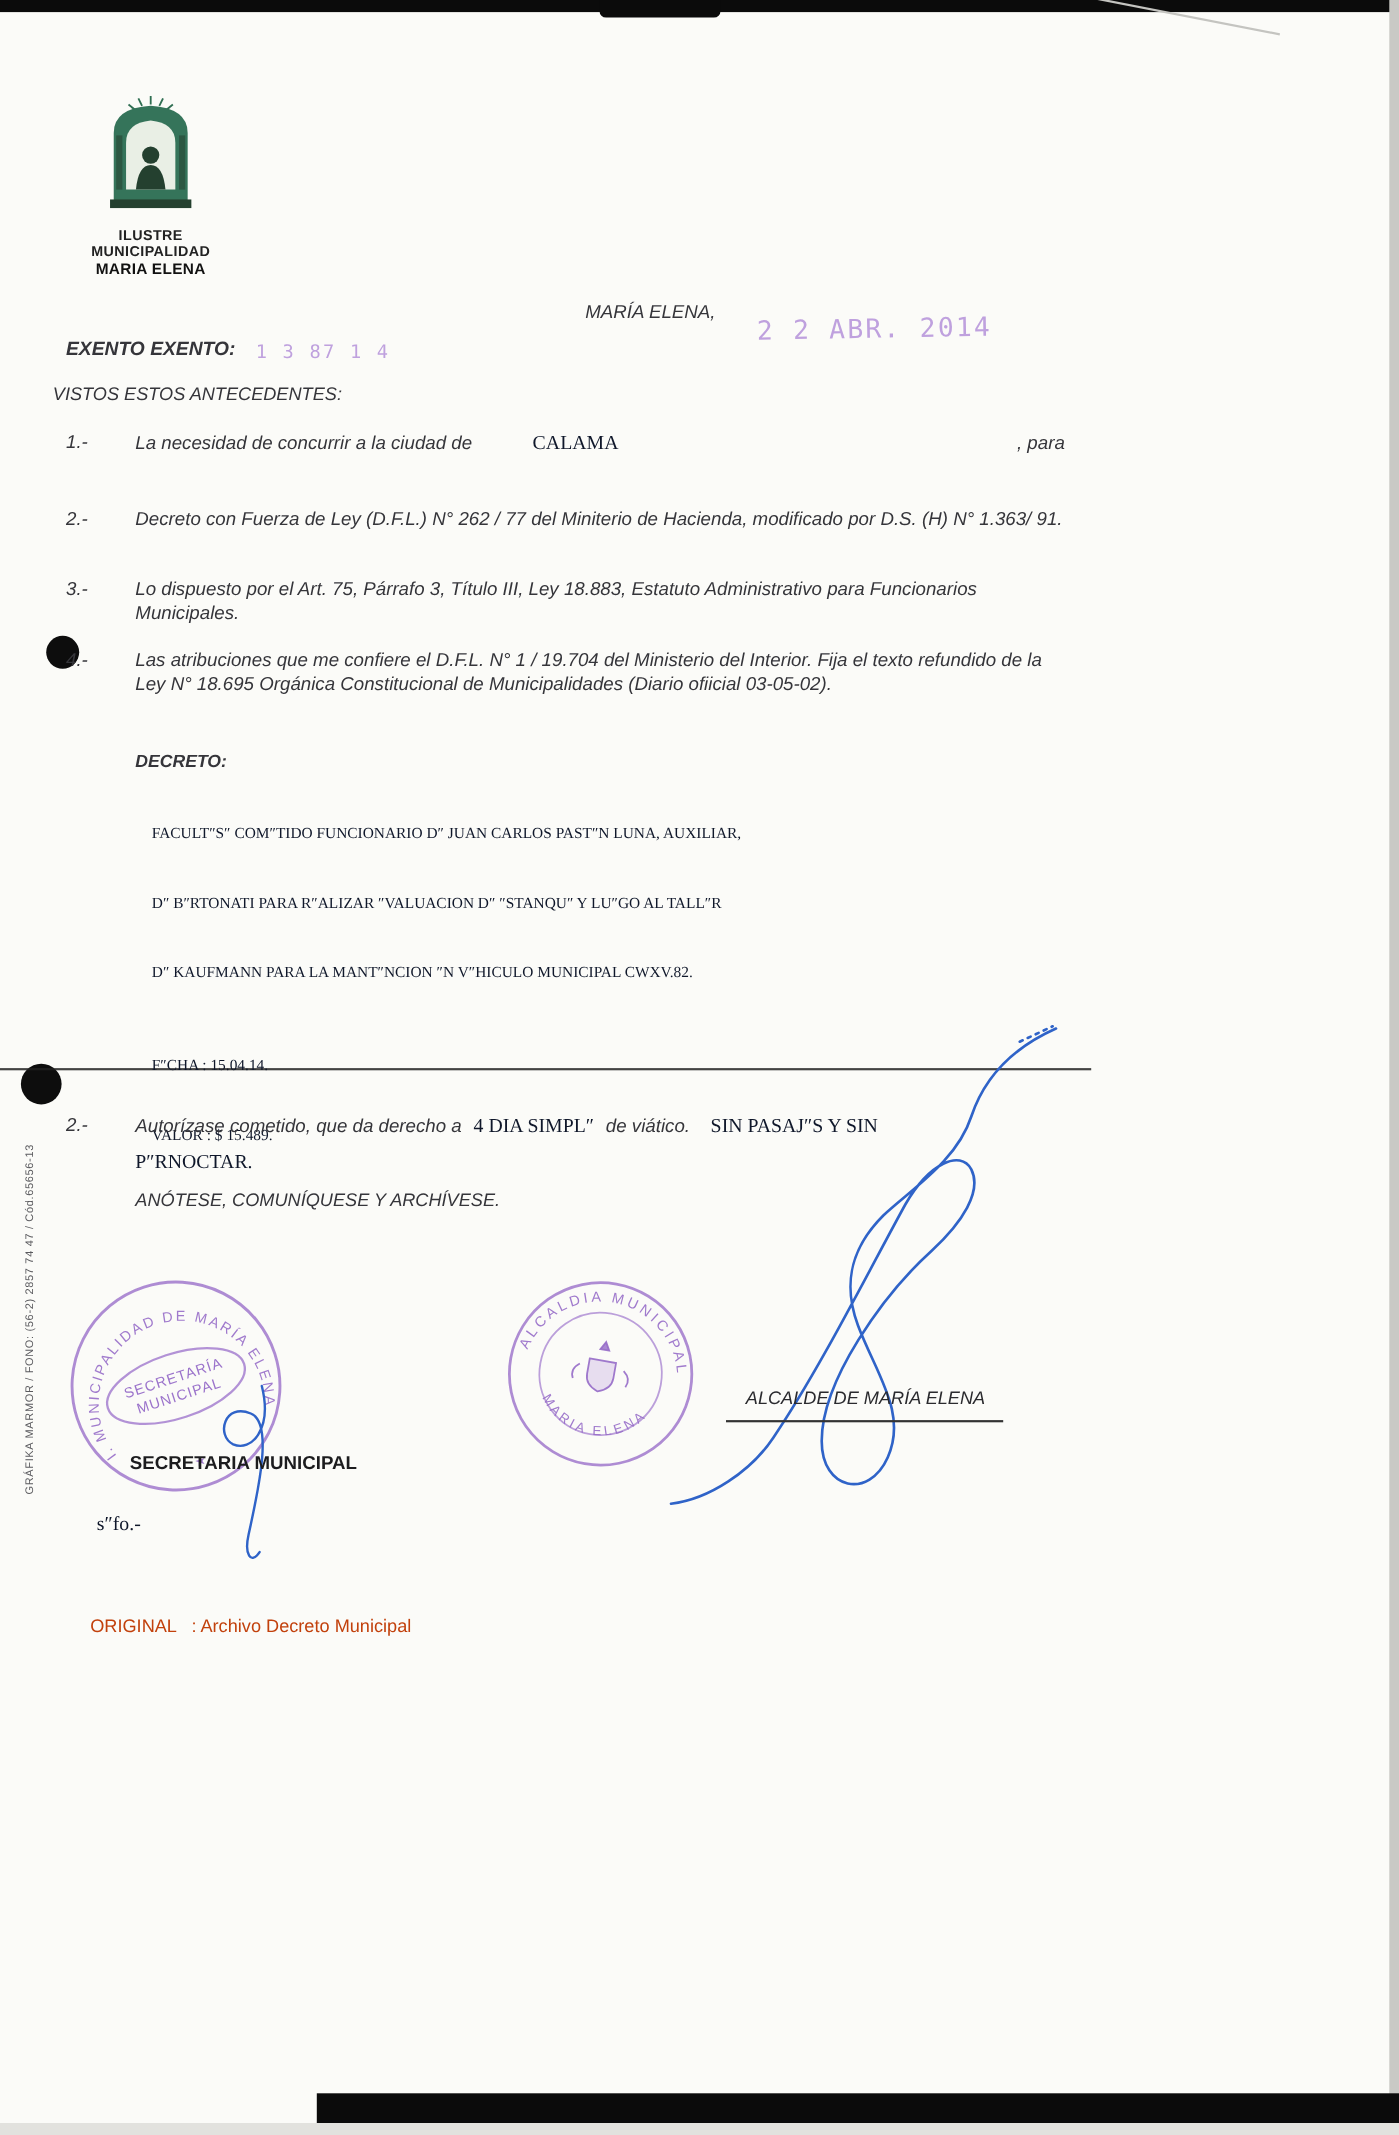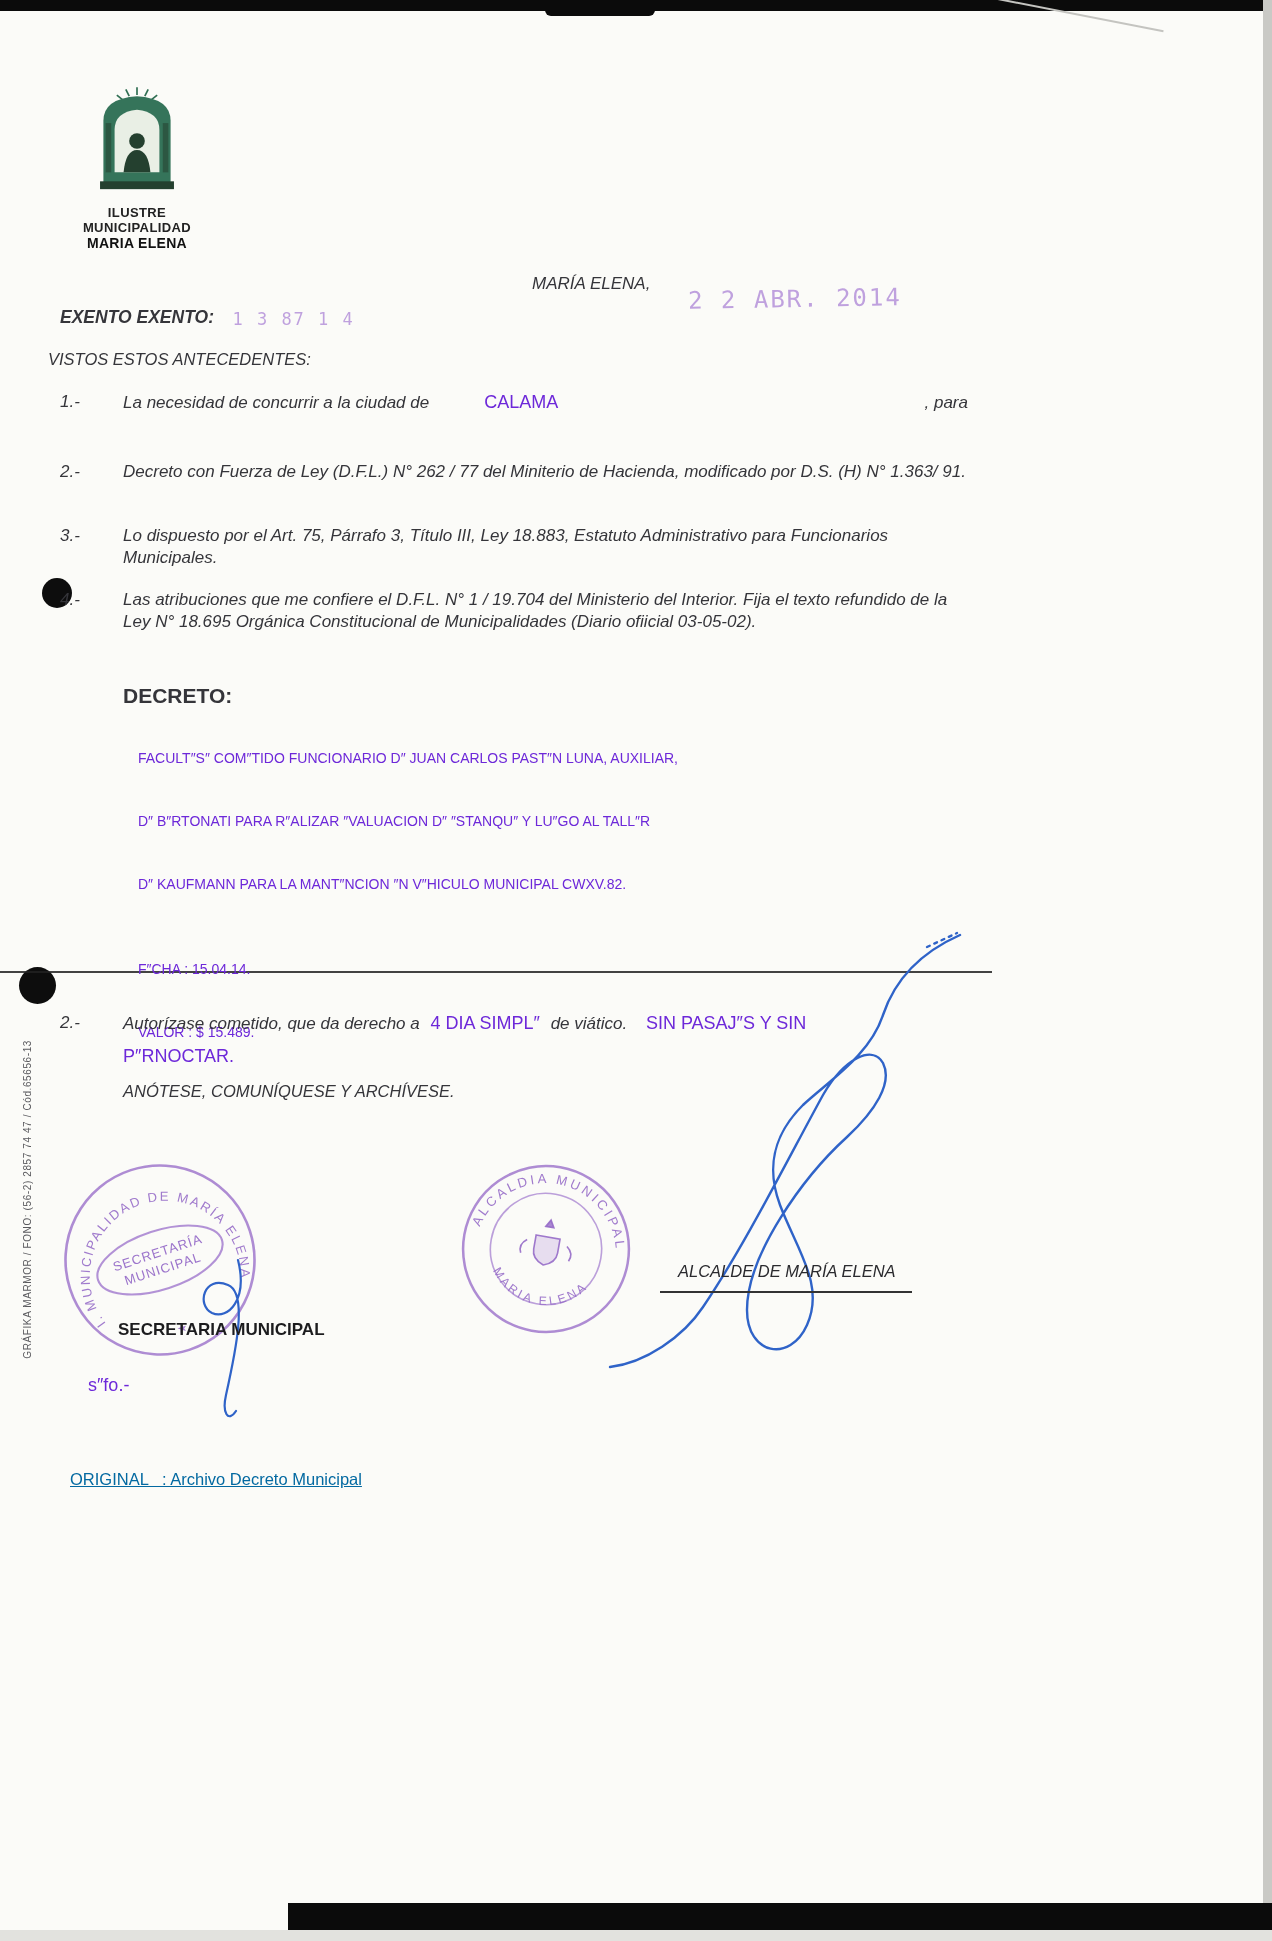--- a/index.html
+++ b/index.html
@@ -29,44 +29,44 @@
   .decree-label{font-size:17.5px;font-weight:bold;font-style:italic;}
   .decree-num{font-size:17px;letter-spacing:2px;margin-left:14px;position:relative;top:2px;}
   .vistos-heading{position:absolute;left:48px;top:350px;font-size:16.5px;font-style:italic;}
   
   .vitem{position:absolute;left:60px;width:908px;font-size:17px;font-style:italic;line-height:22px;}
   .vitem .num{position:absolute;left:0;top:0;}
   .vitem .body{margin-left:63px;}
   .vitem1{top:391px;} .vitem2{top:461px;} .vitem3{top:525px;} .vitem4{top:589px;}
   .row-flex{display:flex;align-items:baseline;}
   .spacer{flex:1;}
-  .typed{font-family:Liberation Sans, sans-serif;font-style:normal;color:#6d28d9;}
+  .typed{font-family:Liberation Serif, serif;font-style:normal;color:#0f172a;}
   .typed-city{margin-left:55px;font-size:18px;}
   
-  .decreto-heading{position:absolute;left:123px;top:684px;font-size:21px;font-weight:bold;}
+  .decreto-heading{position:absolute;left:123px;top:684px;font-size:16px;font-weight:bold;font-style:italic;}
   .typed-block{position:absolute;left:138px;top:706px;font-size:14px;line-height:21px;white-space:pre;}
   .typed-block .gap{margin-top:22px;}
   
   .res{position:absolute;left:60px;top:1012px;width:912px;font-size:17px;font-style:italic;line-height:22px;}
   .res .num{position:absolute;left:0;top:0;}
   .res .body{margin-left:63px;}
   .res .typed{font-size:18px;}
   .res-line2{position:absolute;left:123px;top:1046px;font-size:18px;}
   .closing{position:absolute;left:123px;top:1082px;font-size:16.5px;font-style:italic;}
   
   .stamp-sec{position:absolute;left:55px;top:1155px;width:210px;height:210px;transform:rotate(-18deg);}
   .stamp-alc{position:absolute;left:455px;top:1158px;width:182px;height:182px;transform:rotate(10deg);}
   .sec-title{position:absolute;left:118px;top:1320px;font-size:17px;font-weight:bold;color:#1c1c1e;}
   .typed-initials{position:absolute;left:88px;top:1375px;font-size:18px;}
   .alc-title{position:absolute;left:678px;top:1262px;font-size:16.5px;font-style:italic;color:#2a2a2e;}
   .alc-line{position:absolute;left:660px;top:1291px;width:252px;height:2px;background:#333;}
   .sig{position:absolute;pointer-events:none;}
   .sig-alcalde{left:575px;top:915px;width:410px;height:465px;}
   .sig-secretary{left:140px;top:1245px;width:140px;height:190px;}
-  .original-line{position:absolute;left:70px;top:1470px;font-size:16.5px;color:#0369a1;white-space:pre;text-decoration:underline;}
+  .original-line{position:absolute;left:82px;top:1470px;font-size:16.5px;color:#c2410c;white-space:pre;}
   svg text{font-family:"Liberation Sans",sans-serif;}
 </style>
 </head>
 <body>
 
 <div class="page">
 
   <div class="edge-top"></div>
   <div class="edge-top-notch"></div>
   <div class="crease"></div>

